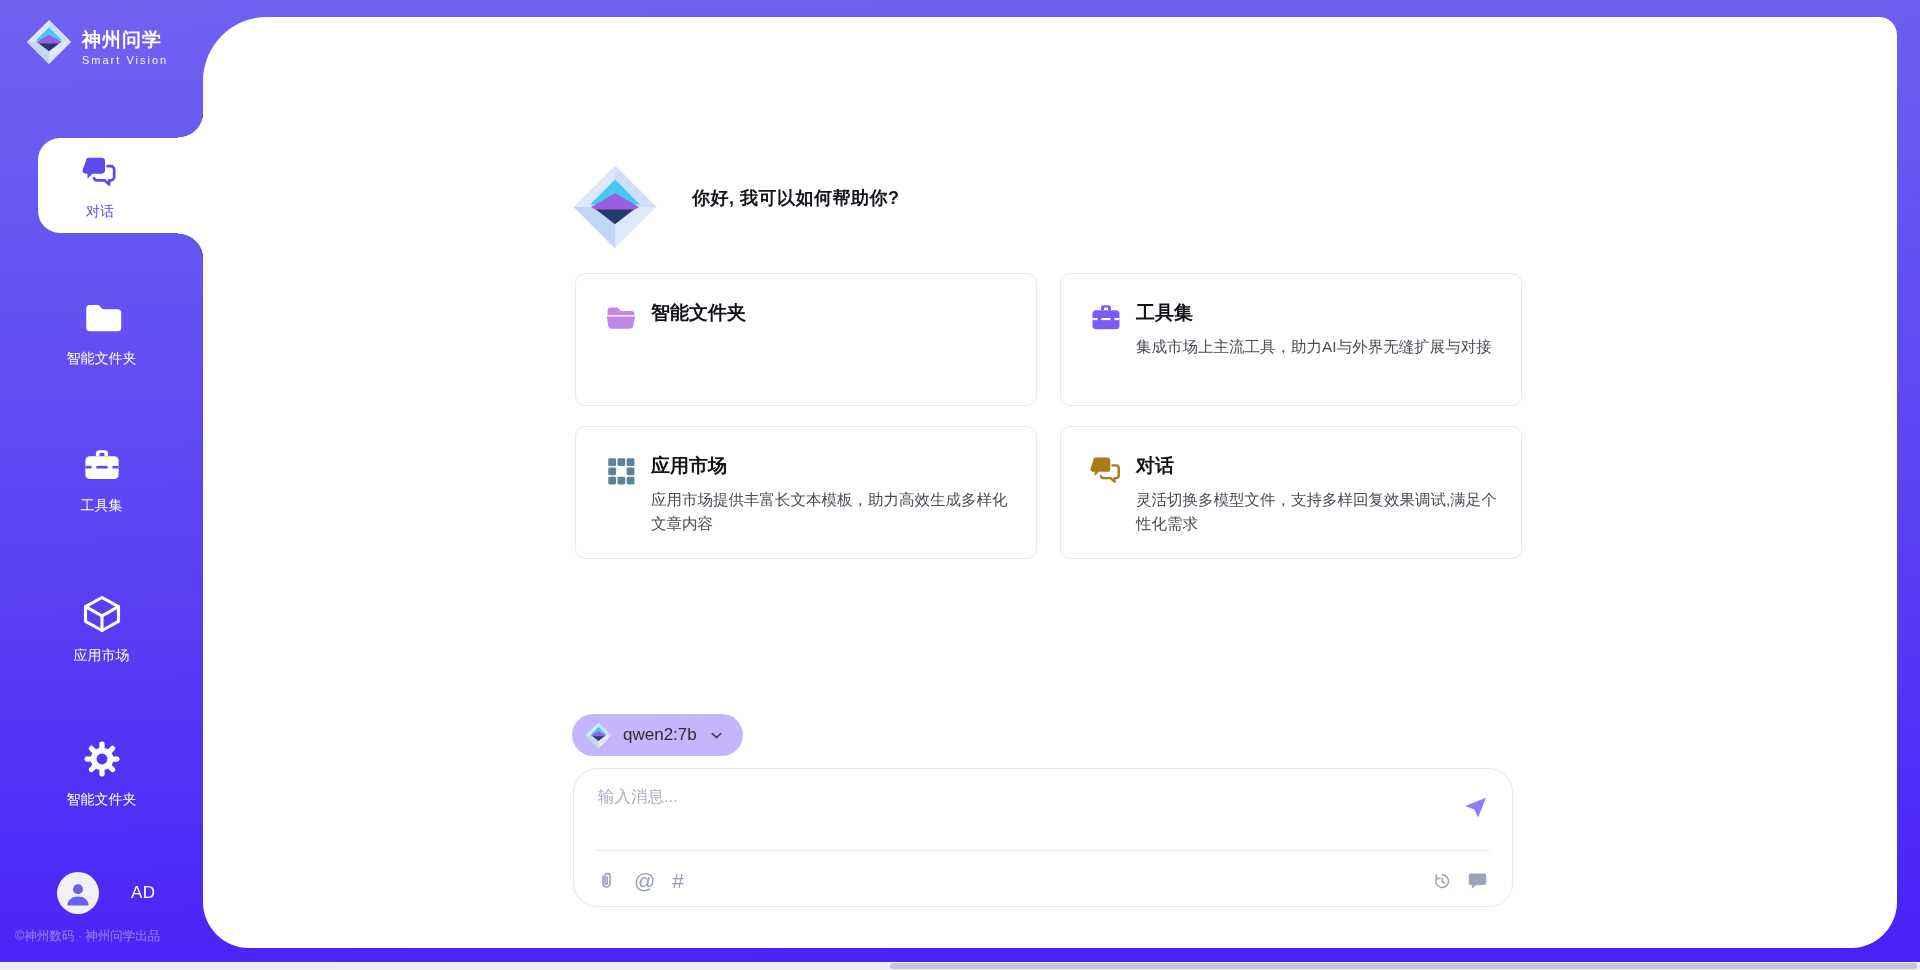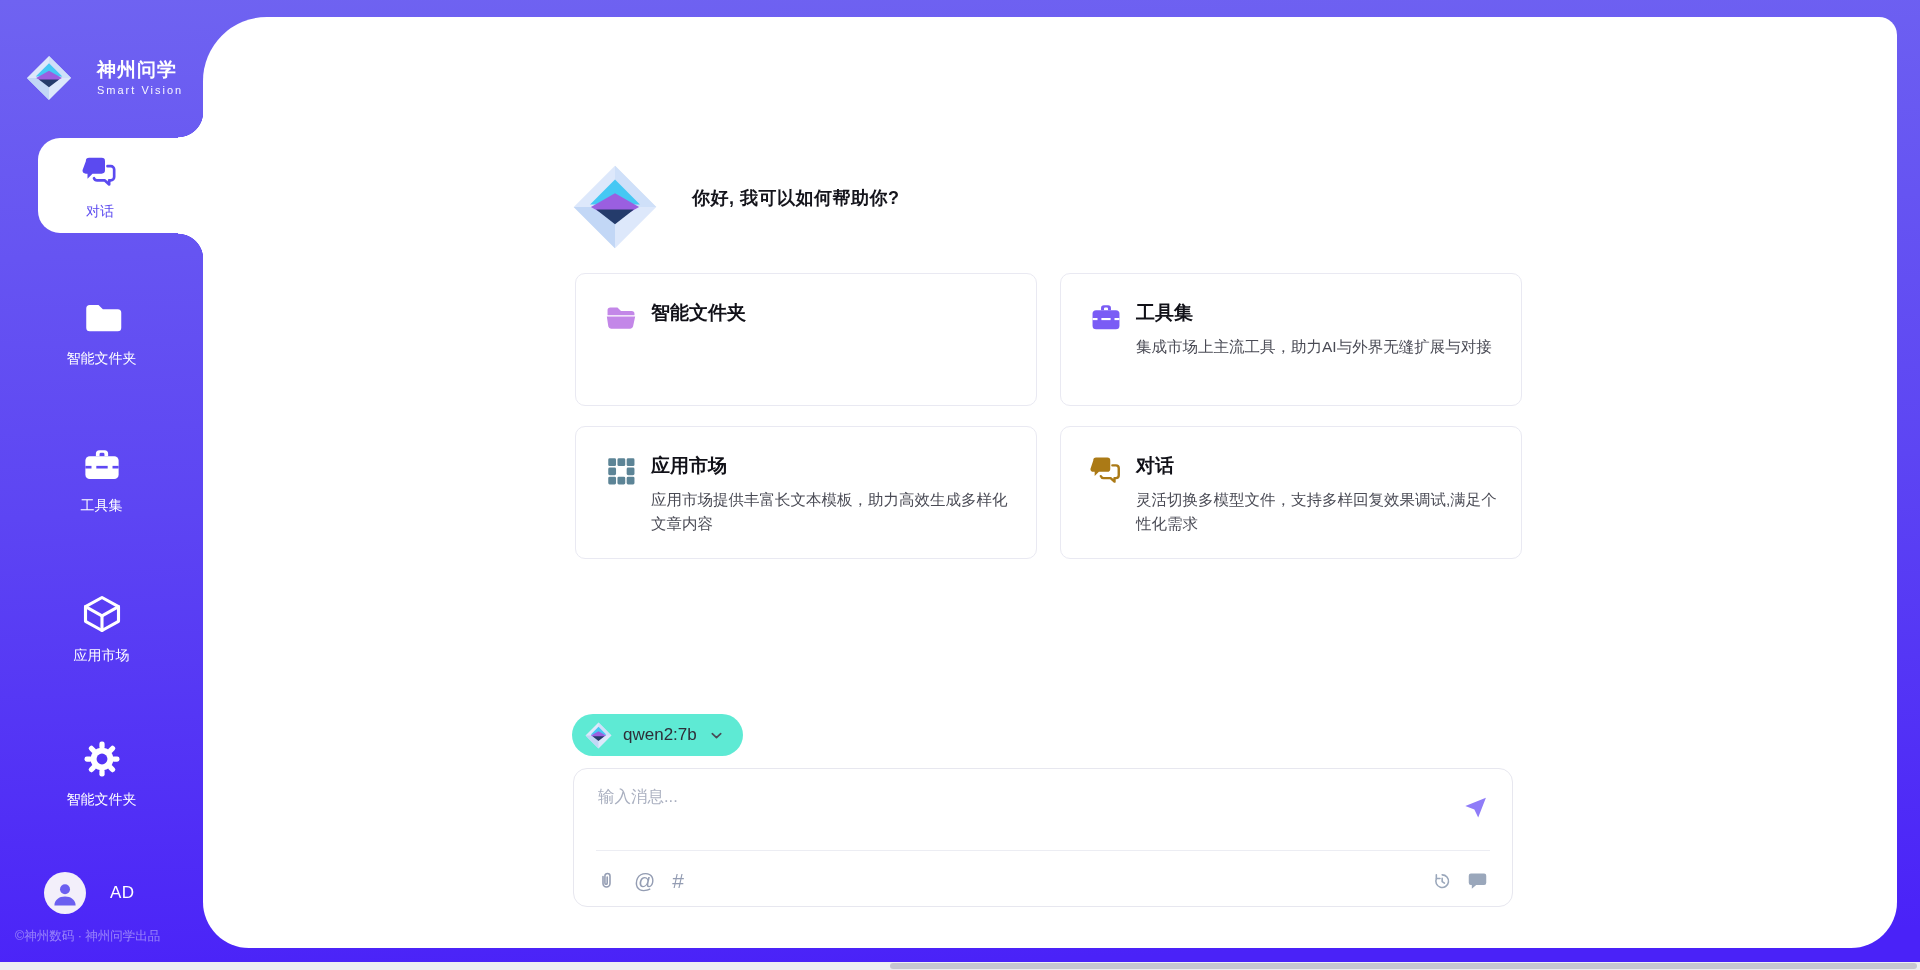--- a/index.html
+++ b/index.html
@@ -12,68 +12,68 @@
   
   .main-panel{
     position:absolute;left:203px;top:17px;width:1694px;height:931px;
     background:#ffffff;border-radius:64px 18px 46px 46px;
   }
   
   .hscrollbar{position:absolute;left:0;right:0;bottom:0;height:8px;background:#ededf2;}
   .hscrollbar .thumb{position:absolute;left:890px;right:3px;top:1px;height:6px;border-radius:3px;background:#c6c6d0;}
   
   .sidebar{position:absolute;left:0;top:0;width:203px;height:970px;z-index:3;}
-  .brand{position:absolute;left:26px;top:18px;display:flex;align-items:center;gap:25px;margin-top:36px;}
+  .brand{position:absolute;left:26px;top:18px;display:flex;align-items:flex-end;gap:10px;}
   .brand-text{color:#fff;line-height:1.1;}
   .brand-name{font-size:19px;font-weight:700;letter-spacing:1px;}
   .brand-sub{font-size:11px;letter-spacing:2px;font-weight:400;opacity:.95;margin-top:3px;}
   .nav-item{
     position:absolute;left:0;width:203px;display:flex;flex-direction:column;
     align-items:center;justify-content:flex-start;padding-top:14px;gap:11px;
     box-sizing:border-box;cursor:pointer;
   }
   .nav-item .nav-label{font-size:14px;color:#ffffff;}
   .nav-item.active{
     left:38px;width:166px;background:#ffffff;border-radius:22px 0 0 22px;
     padding-right:42px;
   }
   .nav-item.active .nav-label{color:#5b4af0;font-weight:500;}
   .nav-item.active::before,.nav-item.active::after{
     content:"";position:absolute;right:0;width:26px;height:26px;
   }
   .nav-item.active::before{top:-26px;background:radial-gradient(26px at 0 0,rgba(255,255,255,0) 25px,#ffffff 25.6px);}
   .nav-item.active::after{bottom:-26px;background:radial-gradient(26px at 0 100%,rgba(255,255,255,0) 25px,#ffffff 25.6px);}
-  .user-row{position:absolute;left:44px;top:872px;display:flex;align-items:center;gap:24px;}
+  .user-row{position:absolute;left:57px;top:872px;display:flex;align-items:center;gap:32px;}
   .avatar{width:42px;height:42px;border-radius:50%;background:#f3effa;display:flex;align-items:center;justify-content:center;overflow:hidden;}
   .user-name{color:#fff;font-size:17px;font-weight:500;letter-spacing:.5px;}
   .copyright{position:absolute;left:15px;top:928px;width:190px;color:rgba(255,255,255,.42);font-size:12.5px;white-space:nowrap;}
   
   .greeting-logo{position:absolute;left:572px;top:162px;}
   .greeting-text{position:absolute;left:692px;top:186px;font-size:18px;font-weight:700;color:#15151c;letter-spacing:.5px;}
   
   .cards{position:absolute;left:575px;top:273px;width:947px;display:grid;grid-template-columns:462px 462px;grid-column-gap:23px;grid-row-gap:20px;}
   .card{
     position:relative;height:133px;box-sizing:border-box;background:#fff;
     border:1px solid #e9e9f2;border-radius:10px;padding:26px 24px 0 28px;
     display:flex;gap:13px;cursor:pointer;
   }
   .card-icon{flex:0 0 34px;padding-top:1px;}
   .card-title{font-size:19px;font-weight:700;color:#111118;margin:0 0 9px 0;}
   .card-desc{font-size:15.5px;line-height:1.55;color:#4a4b55;margin:0;}
   
   .model-pill{
     position:absolute;left:572px;top:714px;height:42px;border-radius:21px;
-    background:#5eead4;display:inline-flex;align-items:center;gap:11px;
+    background:#c4b5fd;display:inline-flex;align-items:center;gap:11px;
     padding:0 18px 0 13px;cursor:pointer;
   }
   .model-label{font-size:17px;color:#2e2e38;font-weight:500;}
   
   .composer{
     position:absolute;left:573px;top:768px;width:940px;height:139px;box-sizing:border-box;
-    background:#fff;border:1px solid #e7e7ef;border-radius:14px;
+    background:#fff;border:1px solid #e7e7ef;border-radius:24px;
   }
   .composer textarea{
     position:absolute;left:22px;top:15px;width:820px;height:58px;border:none;outline:none;
     resize:none;font-family:inherit;font-size:16.5px;color:#33333c;background:transparent;
   }
   .composer textarea::placeholder{color:#aab0c0;}
   .composer .divider{position:absolute;left:22px;right:22px;top:81px;height:1px;background:#ecedf3;}
   .composer .tools{position:absolute;left:22px;bottom:15px;display:flex;align-items:center;gap:17px;color:#949db3;}
   .composer .tools .sym{font-size:21px;line-height:1;cursor:pointer;}
   .composer .actions{position:absolute;right:24px;bottom:15px;display:flex;align-items:center;gap:15px;}

